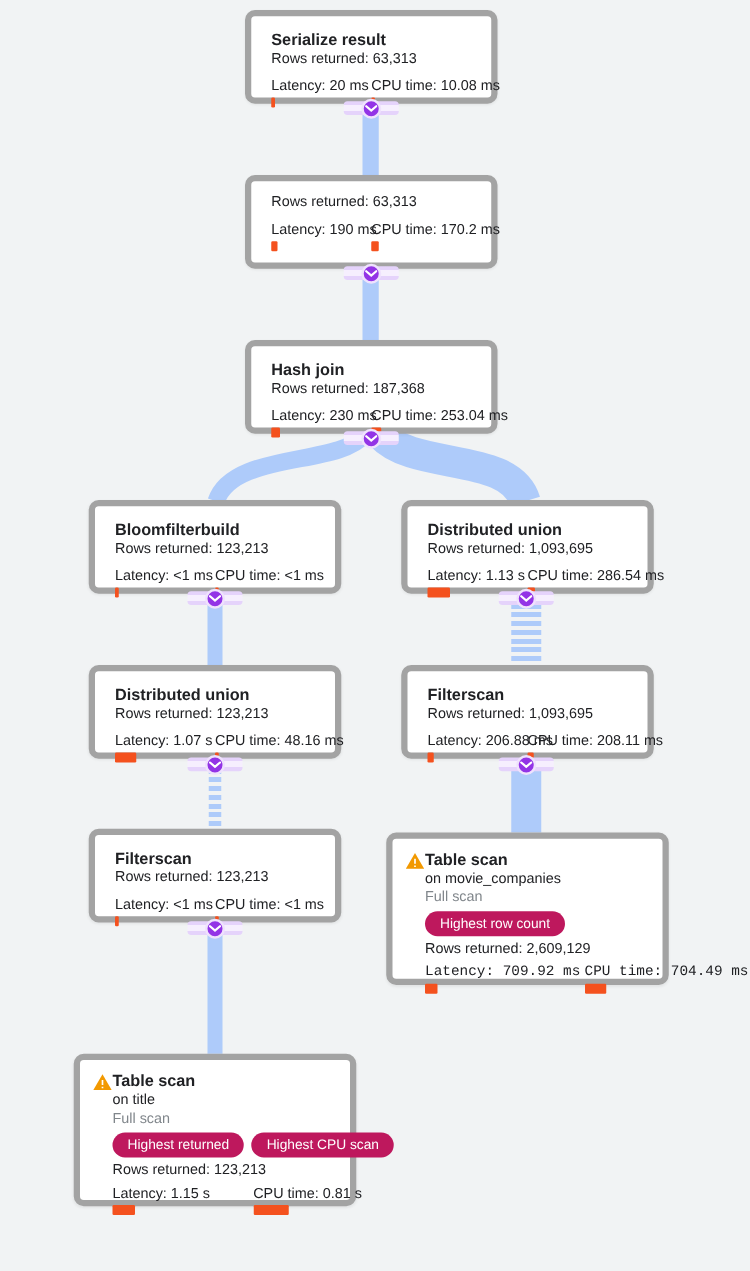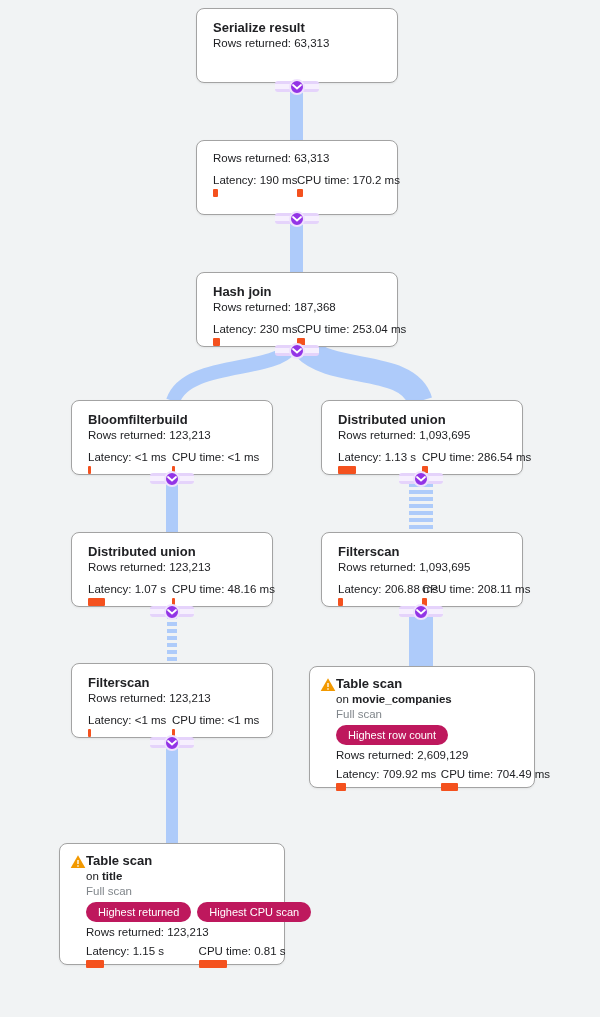--- a/index.html
+++ b/index.html
@@ -2,38 +2,38 @@
 <html><head>
 <meta charset="utf-8">
 <style>
   * { margin:0; padding:0; box-sizing:border-box; }
   html,body { background:#f1f3f4; }
   body { font-family:"Liberation Sans","DejaVu Sans",sans-serif; color:#202124; }
   .canvas { position:relative; width:600px; height:1017px; background:#f1f3f4; overflow:hidden; }
 
   
   .card {
-    position:absolute; background:#fff; border:1px solid #a3a3a3; border-radius:8px;
+    position:absolute; background:#fff; border:5px solid #a3a3a3; border-radius:8px;
     padding:10px 16px 8px 16px; box-shadow:0 1px 2px rgba(60,64,67,.08); cursor:pointer;
   }
   .card.std { width:202px; height:75px; }
   .card.scan { width:226px; height:122px; padding:8px 14px 8px 10px; }
   .title { font-size:13px; font-weight:bold; line-height:17px; color:#202124; }
   .rows  { font-size:11.5px; line-height:15px; color:#202124; }
   .metrics { display:flex; margin-top:7px; }
   .metric { width:50%; }
   .scan .metric { width:50%; }
   .mlabel { font-size:11.5px; line-height:14px; color:#202124; white-space:nowrap; }
   .bar { height:8px; background:#f4511e; margin-top:2px; border-radius:1px; }
 
   .scan-grid { display:flex; }
   .warn-col { width:26px; padding-top:2px; }
   .scan-body { flex:1; }
   .on-line { font-size:11.5px; line-height:15px; color:#202124; }
-  .on-line b { font-weight:bold; }
+  .on-line b { font-weight:normal; }
   .fullscan { font-size:11.5px; line-height:15px; color:#80868b; }
   .badges { display:flex; gap:6px; margin:3px 0 3px 0; }
   .badge {
     background:#be185d; color:#fff; font-size:11px; line-height:12px;
     padding:4px 12px; border-radius:10px; white-space:nowrap; cursor:pointer;
   }
 
   
   .edge { position:absolute; background:#aecbfa; }
   .edge.striped {
@@ -68,20 +68,30 @@
   <div class="edge" style="left:166px; top:476px; width:12px; height:56px;"></div>
   <div class="edge striped" style="left:167px; top:608px; width:10px; height:55px;"></div>
   <div class="edge" style="left:166px; top:739px; width:12px; height:104px;"></div>
 
   <div class="edge striped" style="left:409px; top:476px; width:24px; height:56px;"></div>
   <div class="edge" style="left:409px; top:608px; width:24px; height:58px;"></div>
 
   <div class="card std" style="left:196px; top:8px;">
     <div class="title">Serialize result</div>
     <div class="rows">Rows returned: 63,313</div>
+    <div class="metrics">
+      <div class="metric">
+          <div class="mlabel">Latency: 20 ms</div>
+        <div class="bar" style="width: 3px;"></div>
+        </div>
+      <div class="metric">
+          <div class="mlabel">CPU time: 10.08 ms</div>
+        <div class="bar" style="width: 3px;"></div>
+        </div>
+    </div>
   </div>
 
   <div class="card std" style="left:196px; top:140px;">
     <div class="rows">Rows returned: 63,313</div>
     <div class="metrics">
       <div class="metric">
           <div class="mlabel">Latency: 190 ms</div>
         <div class="bar" style="width: 5px;"></div>
         </div>
       <div class="metric">
@@ -192,21 +202,21 @@
         </span>
       </div>
       <div class="scan-body">
         <div class="title">Table scan</div>
         <div class="on-line"><span>on</span> <b>movie_companies</b></div>
         <div class="fullscan">Full scan</div>
         <div class="badges">
           <span class="badge">Highest row count</span>
         </div>
         <div class="rows">Rows returned: 2,609,129</div>
-        <div class="metrics" style="margin-top:4px;">
+        <div class="metrics" style="margin-top:4px;font-family:Liberation Mono, monospace;">
           <div class="metric">
               <div class="mlabel">Latency: 709.92 ms</div>
             <div class="bar" style="width: 10px;"></div>
             </div>
           <div class="metric">
               <div class="mlabel">CPU time: 704.49 ms</div>
             <div class="bar" style="width: 17px;"></div>
             </div>
         </div>
       </div>

